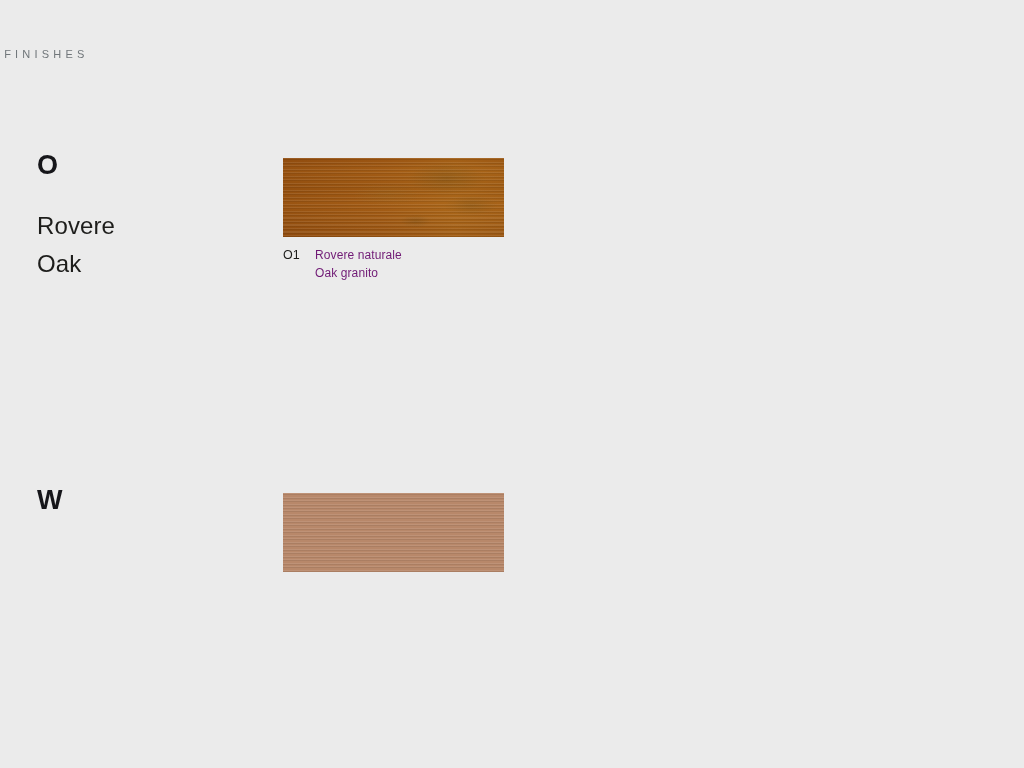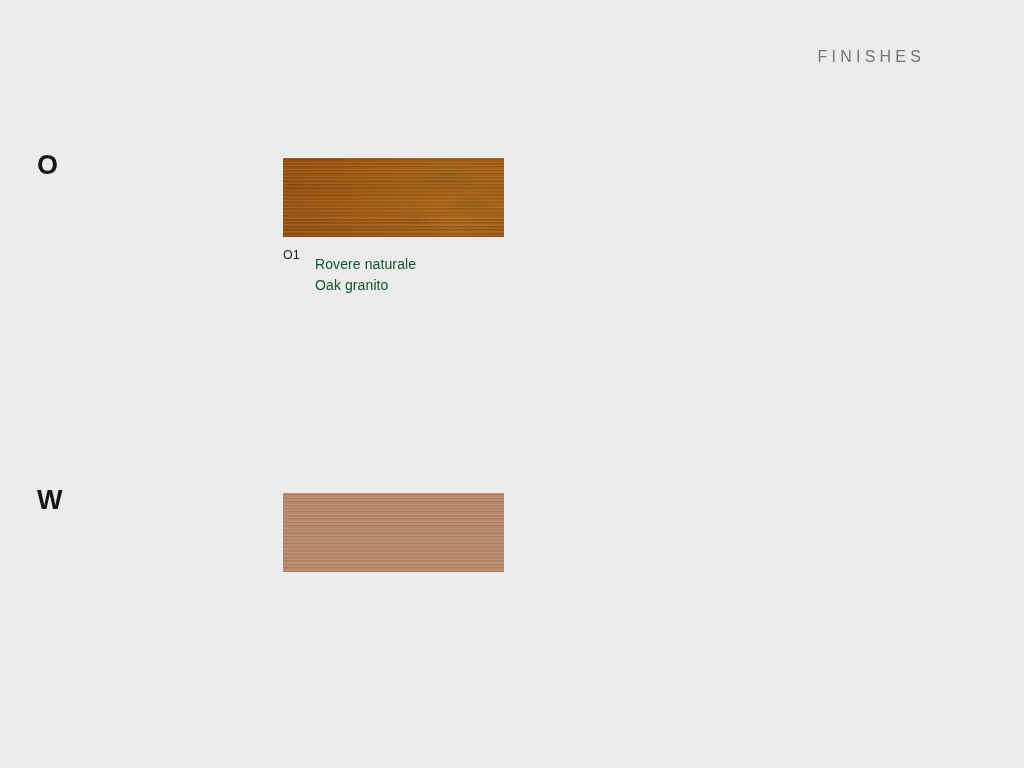--- a/index.html
+++ b/index.html
@@ -16,22 +16,22 @@
     color: #1d1d1b;
     position: relative;
   }
 
   
   .page-title {
     position: absolute;
     top: 48px;
     left: 0;
     width: 925px;
-    text-align: right;
-    font-size: 16px;
+    text-align: left;
+    font-size: 11px;
     letter-spacing: 4.2px;
     color: #70767a;
     font-weight: 400;
     text-indent: 4.2px;
   }
 
   
   .category {
     position: absolute;
     left: 37px;
@@ -182,36 +182,39 @@
   }
   .caption-code {
     font-size: 12.5px;
     line-height: 1.5;
     color: #1d1d1b;
     width: 32px;
     flex: 0 0 32px;
     letter-spacing: 0.1px;
   }
   .caption-text {
-    font-size: 14px;
+    font-size: 12px;
     line-height: 1.5;
-    color: #14532d;
+    color: #701a75;
     letter-spacing: 0.1px;
-    margin-top: 8px;
   }
   .caption-line-it { display: block; }
   .caption-line-en { display: block; }
 </style>
 </head>
 <body>
 
 <div class="page-title">FINISHES</div>
 
 <div class="category oak">
   <div class="cat-code">O</div>
+  <div class="cat-names">
+    <div class="cat-name">Rovere</div>
+    <div class="cat-name">Oak</div>
+  </div>
 </div>
 
 <div class="swatch-grid">
 
   <div class="grid-row">
 
     <div class="swatch-item">
       <div class="swatch-chip chip-o1" style="background-color: rgb(200, 150, 74);"></div>
       <div class="caption">
         <span class="caption-code">O1</span>

